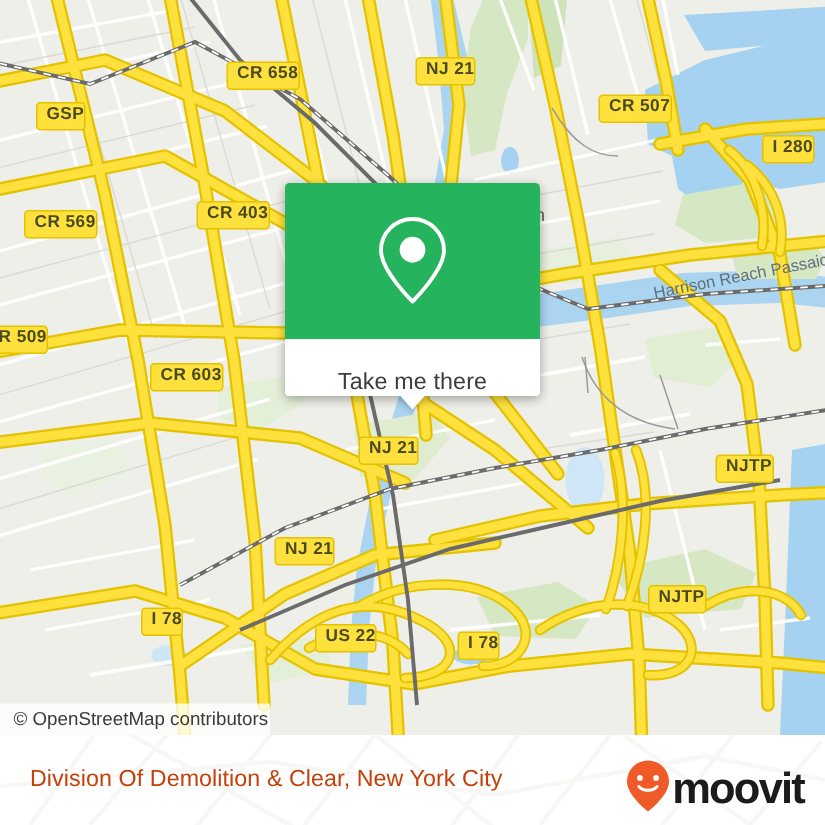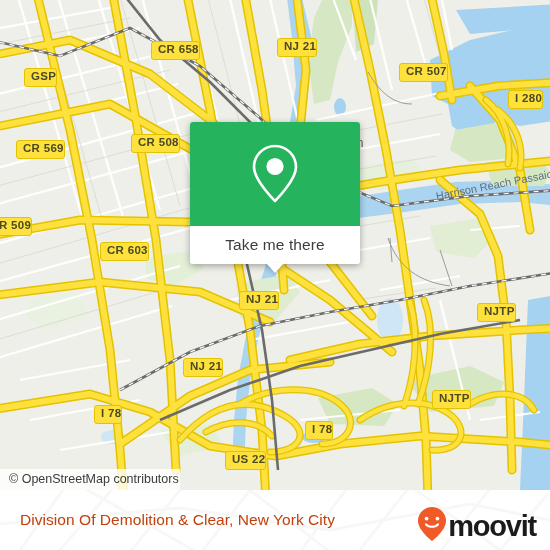--- a/index.html
+++ b/index.html
@@ -79,21 +79,21 @@
     width: 100%; height: 104px;
     background: #26b35e;
     border-radius: 3px 3px 0 0;
     display: flex; align-items: center; justify-content: center;
   }
   .card-green svg { display: block; }
   .card-foot {
     width: 100%; height: 38px;
     background: #fff;
     border-radius: 0 0 3px 3px;
-    display: flex; align-items: center; justify-content: center;
+    display: flex; align-items: flex-end; justify-content: center;
   }
   .card-foot span {
     color: #3d3d3d;
     font-size: 15.5px;
     letter-spacing: .1px;
   }
   .card-tail {
     position: absolute;
     left: 50%; bottom: -9px;
     margin-left: -9px;
@@ -325,30 +325,30 @@
     <div class="maplabel" style="left:344px; top:136px;">son</div>
     <div class="riverlabel" style="left:436px; top:190px;">Harrison Reach Passaic River</div>
 
     <div id="shields">
         <div class="shield" style="left: 24px; top: 68px;">GSP</div>
         <div class="shield" style="left: 151px; top: 41px;">CR 658</div>
         <div class="shield" style="left: 277px; top: 38px;">NJ 21</div>
         <div class="shield" style="left: 399px; top: 63px;">CR 507</div>
         <div class="shield" style="left: 508px; top: 90px;">I 280</div>
         <div class="shield" style="left: 16px; top: 140px;">CR 569</div>
-        <div class="shield" style="left: 131px; top: 134px;">CR 508</div>
+        <div class="shield" style="left: 131px; top: 134px;">CR 403</div>
         <div class="shield" style="left: -8px; top: 217px;">R 509</div>
         <div class="shield" style="left: 100px; top: 242px;">CR 603</div>
         <div class="shield" style="left: 239px; top: 291px;">NJ 21</div>
         <div class="shield" style="left: 477px; top: 303px;">NJTP</div>
         <div class="shield" style="left: 183px; top: 358px;">NJ 21</div>
         <div class="shield" style="left: 432px; top: 390px;">NJTP</div>
         <div class="shield" style="left: 94px; top: 405px;">I 78</div>
         <div class="shield" style="left: 305px; top: 421px;">I 78</div>
-        <div class="shield" style="left: 210px; top: 451px; margin-left: 15px;">US 22</div>
+        <div class="shield" style="left: 210px; top: 416px;">US 22</div>
       </div>
 
     <div class="attrib">© OpenStreetMap contributors</div>
 
     <div class="card">
       <div class="card-green">
         <span>
           <svg width="52" height="64" viewBox="0 0 52 64" fill="none">
             <path d="M26 4 C14.4 4 5 13.4 5 25 C5 38.5 26 59 26 59 C26 59 47 38.5 47 25 C47 13.4 37.6 4 26 4 Z" stroke="#ffffff" stroke-width="2.6" fill="none" stroke-linejoin="round"></path>
             <circle cx="26" cy="24.5" r="8.6" fill="#ffffff"></circle>

